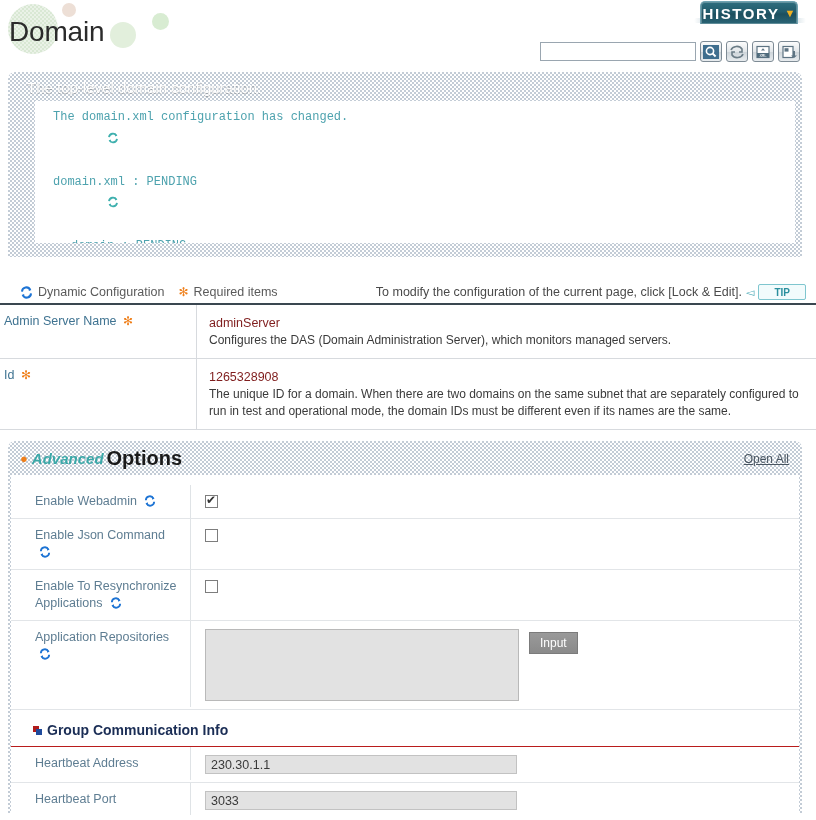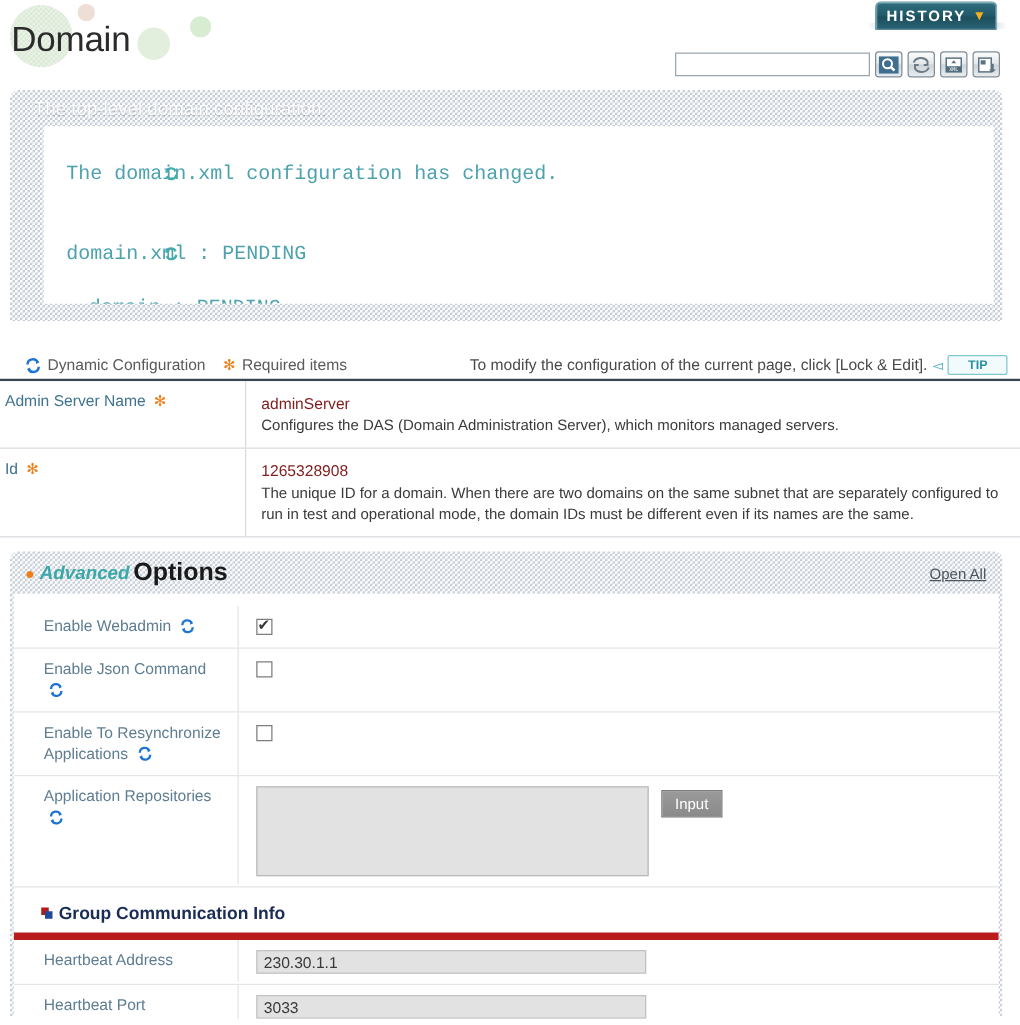--- a/index.html
+++ b/index.html
@@ -47,21 +47,21 @@
     position: absolute; right: 18px; top: 1px;
     width: 96px; height: 22px;
     background: linear-gradient(180deg, #2e6e7f 0%, #225b6b 45%, #1d4f5e 55%, #2a6576 100%);
     border-radius: 5px 5px 0 0;
     border: 1px solid #6fa3b2; border-bottom: none;
     box-shadow: 0 0 0 1px rgba(255,255,255,0.25) inset;
     display: flex; align-items: center; justify-content: center; gap: 5px;
     cursor: pointer;
   }
   .history-tab .lbl {
-    color: #ffffff; font-size: 12px; font-weight: bold; letter-spacing: 1.6px; text-align: right;
+    color: #ffffff; font-size: 15px; font-weight: bold; letter-spacing: 1.6px; text-align: right;
   }
   .history-tab .chev { color: #f0b020; font-size: 11px; line-height: 1; }
   .hist-shadow {
     position: absolute; right: 10px; top: 18px; width: 112px; height: 5px;
     background: linear-gradient(90deg, rgba(120,160,175,0) 0%, rgba(110,150,168,0.55) 20%, rgba(110,150,168,0.55) 80%, rgba(120,160,175,0) 100%);
     border-radius: 3px;
   }
 
   .toolbar { position: absolute; right: 16px; top: 41px; display: flex; align-items: center; gap: 4px; }
   .search-box {
@@ -85,23 +85,23 @@
   }
   .info-title {
     color: #ffffff; font-size: 15px; padding: 4px 0 5px 16px;
     text-shadow: 0 1px 1px rgba(0,0,0,0.25);
   }
   .console {
     background: #ffffff; margin: 0 4px 0 24px; height: 142px;
     padding: 6px 0 0 0; box-sizing: border-box; overflow: hidden;
   }
   .cline {
-    font-family: "Liberation Mono", monospace; font-size: 16px;
+    font-family: "Liberation Mono", monospace; font-size: 12px;
     color: #4da2ae; line-height: 21.5px; white-space: pre;
-    display: flex; align-items: center;
+    display: flex; 
   }
   .cicon { display: inline-block; width: 18px; flex: none; }
   .cicon svg { vertical-align: -2px; }
   .cindent-1 { padding-left: 18px; }
 
   
   .dyn-bar {
     position: absolute; left: 0; top: 281px; width: 816px; height: 22px;
     display: flex; align-items: center;
   }
@@ -179,21 +179,21 @@
   }
   .input-btn {
     margin-left: 10px; margin-top: 3px;
     background: linear-gradient(180deg,#9a9a9a 0%, #8a8a8a 100%);
     color: #ffffff; font-size: 12px; padding: 3px 10px;
     border: 1px solid #7b7b7b; cursor: pointer;
   }
 
   .gci-head {
     display: flex; align-items: center; gap: 5px;
-    padding: 12px 0 8px 22px; border-bottom: 6px solid #b91c1c;
+    padding: 12px 0 8px 22px; border-bottom: 1px solid #b91c1c;
   }
   .gci-title { color: #1a2d55; font-weight: bold; font-size: 14px; }
   .gci-icon { width: 9px; height: 9px; position: relative; display: inline-block; }
   .gci-icon i { position: absolute; width: 6px; height: 6px; display: block; }
   .gci-icon i.r { background: #b01c1c; left: 0; top: 0; }
   .gci-icon i.b { background: #1f4a9c; left: 3px; top: 3px; }
 
   .txt-input {
     width: 312px; height: 19px; box-sizing: border-box;
     background: #e2e2e2; border: 1px solid #c2c2c2;

